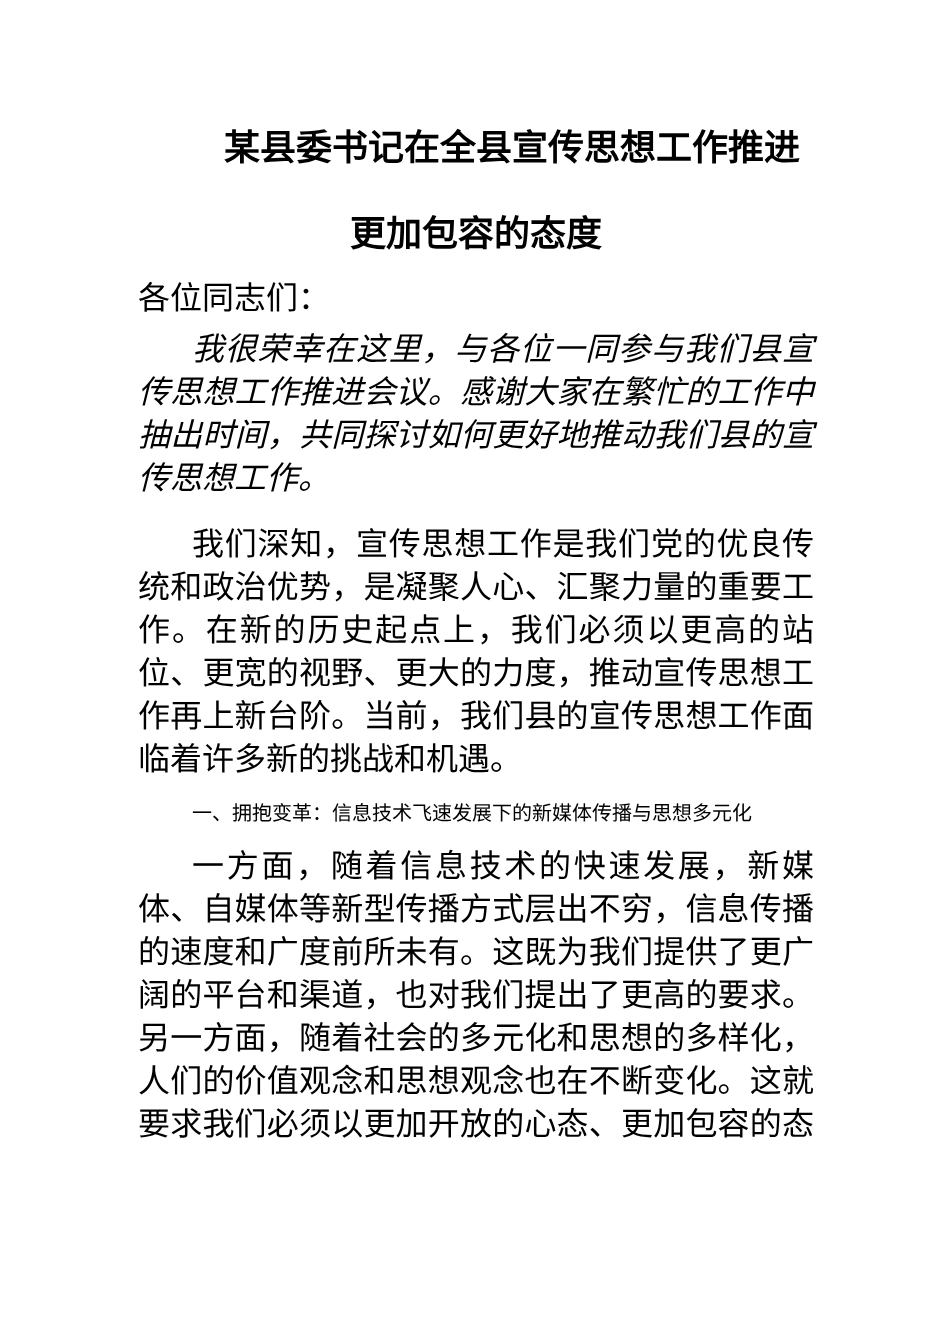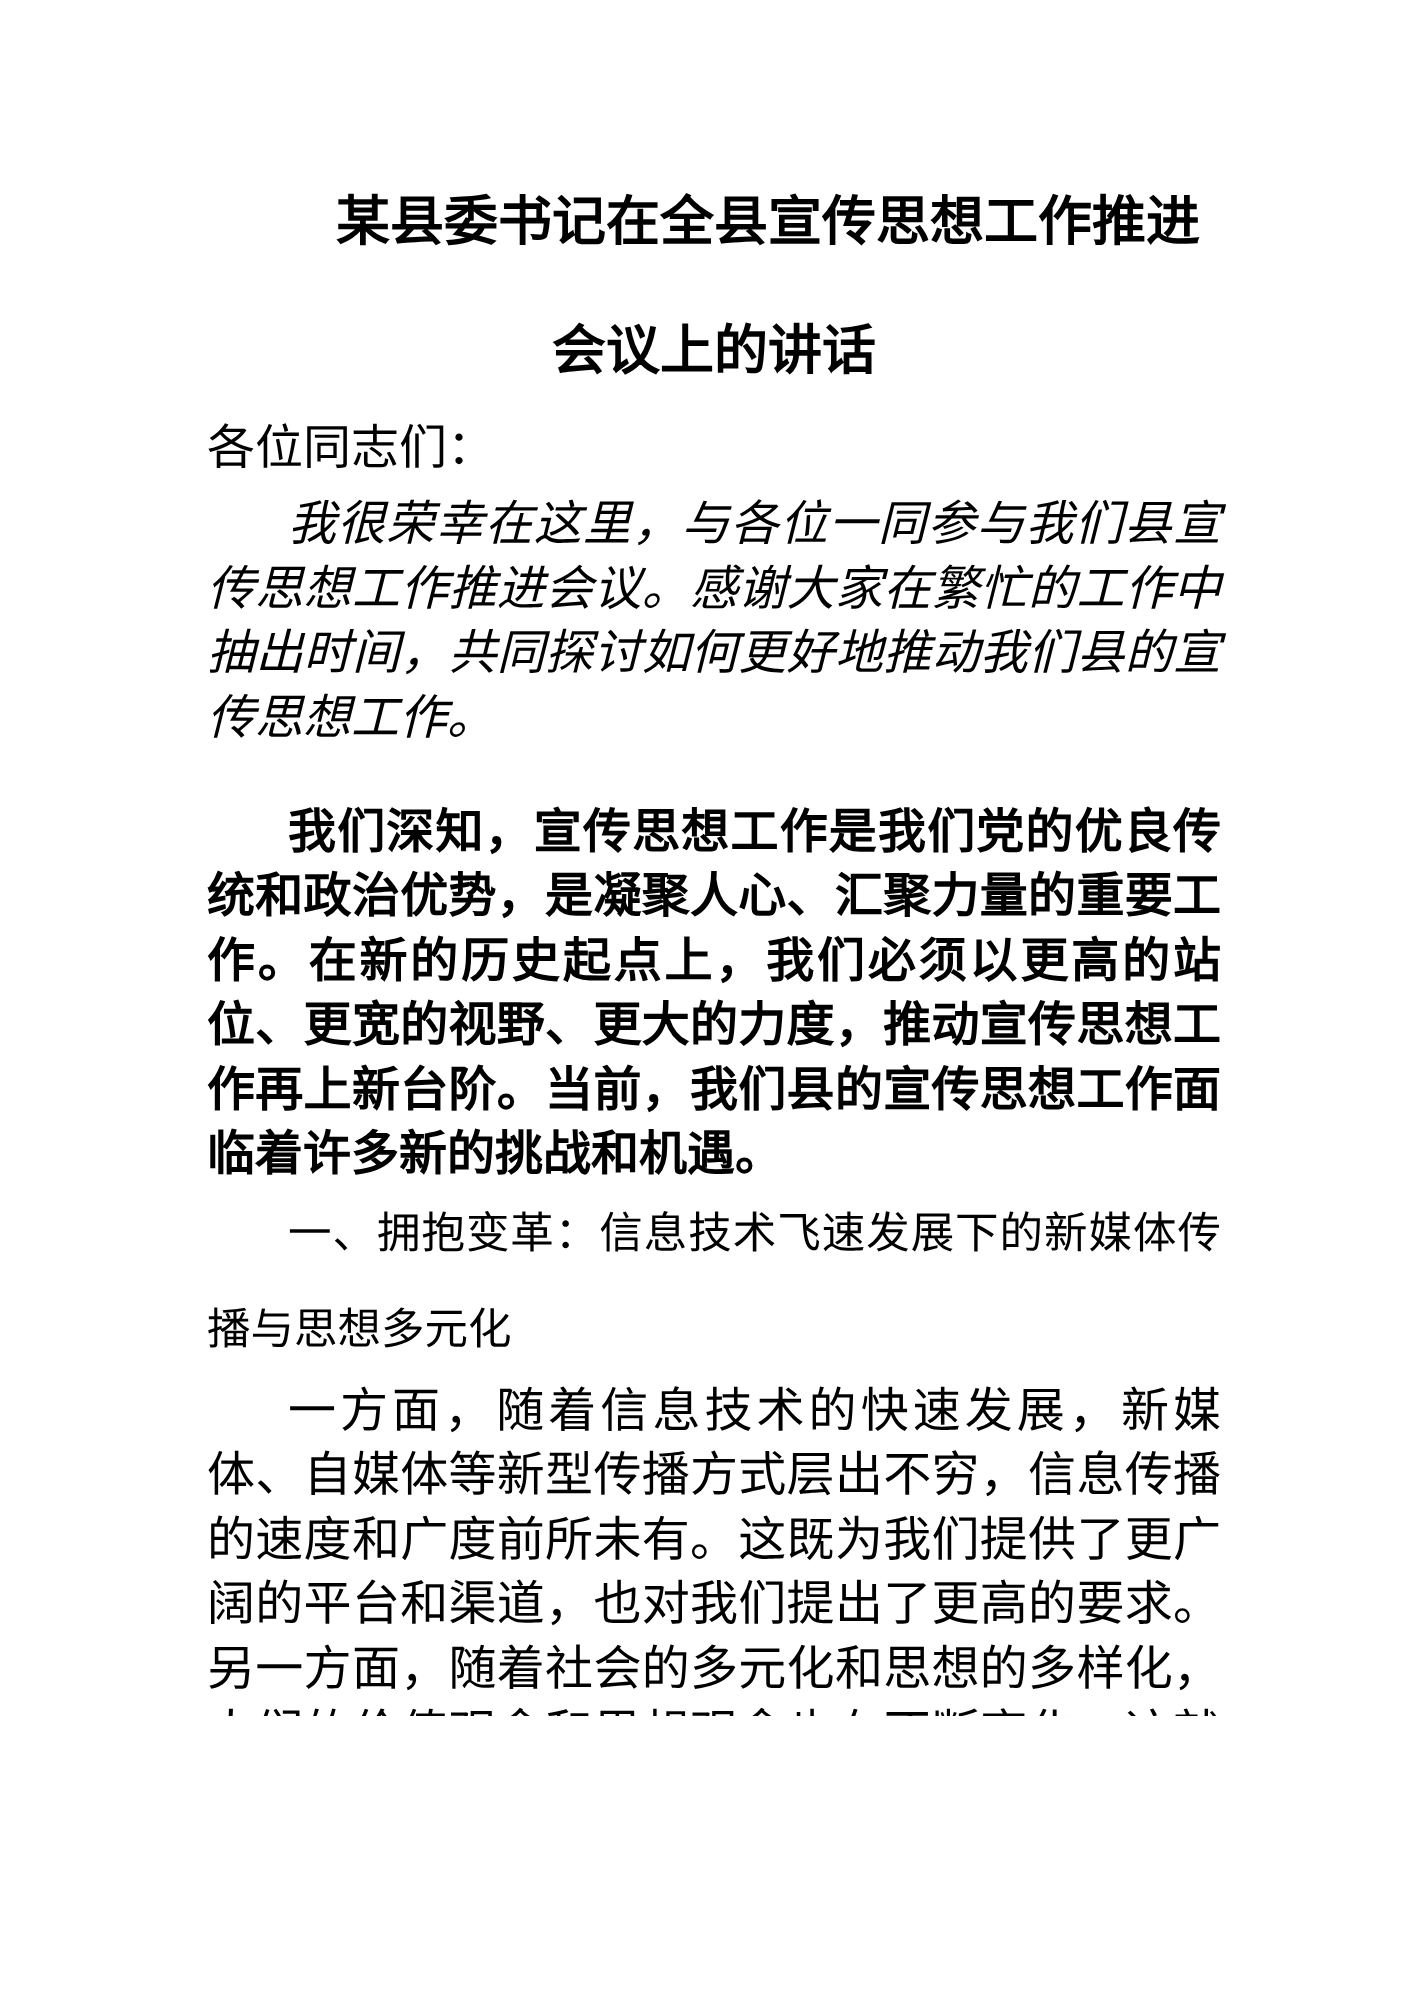--- a/index.html
+++ b/index.html
@@ -34,40 +34,40 @@
     font-size: 32px;
     line-height: 43px;
     text-align: justify;
     font-weight: 400;
     color: #000000;
   }
   .salutation { text-indent: 0; }
   .greeting   { text-indent: 54px; margin-top: 29px; }
   .para       { text-indent: 54px; }
   .para-1     { margin-top: 8px; font-style: italic; }
-  .para-2     { margin-top: 33px; font-weight: bold; }
+  .para-2     { margin-top: 23px; }
   .section-heading {
     margin: 0;
-    font-size: 29px;
+    font-size: 20px;
     line-height: 64px;
     text-align: justify;
     text-indent: 54px;
     font-weight: 400;
     font-family: "Liberation Serif", serif;
     color: #000000;
   }
   .para-3 { }
 </style>
 </head>
 <body>
 
 <div class="page">
   <h1 class="doc-title">
     <span class="title-line l1">某县委书记在全县宣传思想工作推进</span>
-    <span class="title-line l2">会议上的讲话</span>
+    <span class="title-line l2">更加包容的态度</span>
   </h1>
 
   <p class="body-text salutation">各位同志们：</p>
 
 
   <p class="body-text para para-1">我很荣幸在这里，与各位一同参与我们县宣传思想工作推进会议。感谢大家在繁忙的工作中抽出时间，共同探讨如何更好地推动我们县的宣传思想工作。</p>
 
   <p class="body-text para para-2">我们深知，宣传思想工作是我们党的优良传统和政治优势，是凝聚人心、汇聚力量的重要工作。在新的历史起点上，我们必须以更高的站位、更宽的视野、更大的力度，推动宣传思想工作再上新台阶。当前，我们县的宣传思想工作面临着许多新的挑战和机遇。</p>
 
   <h2 class="section-heading">一、拥抱变革：信息技术飞速发展下的新媒体传播与思想多元化</h2>

